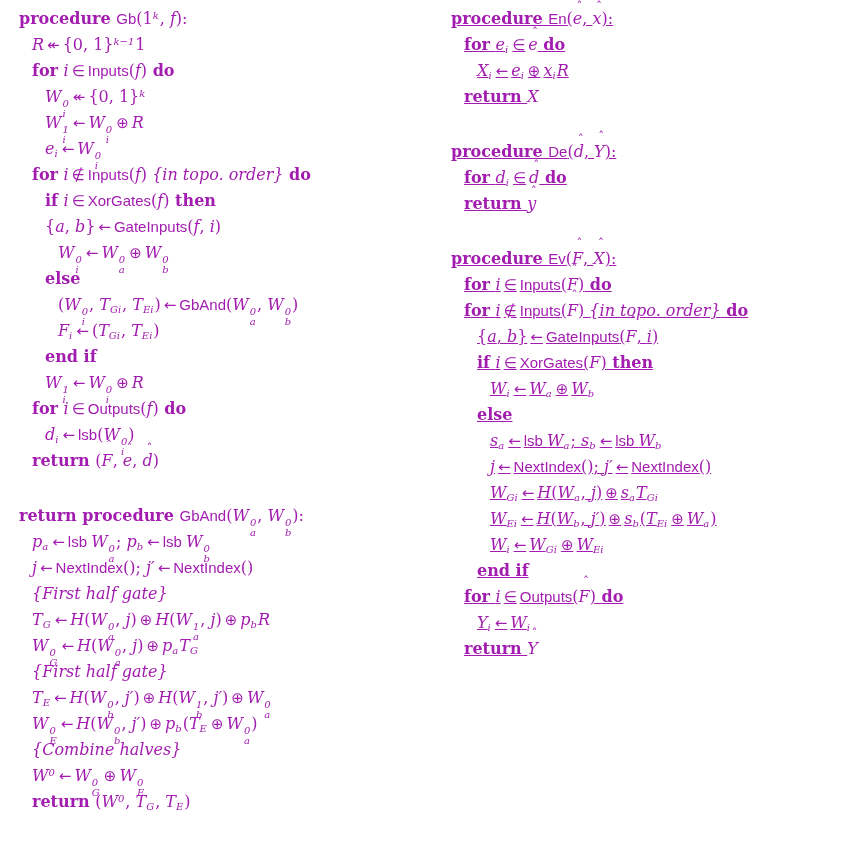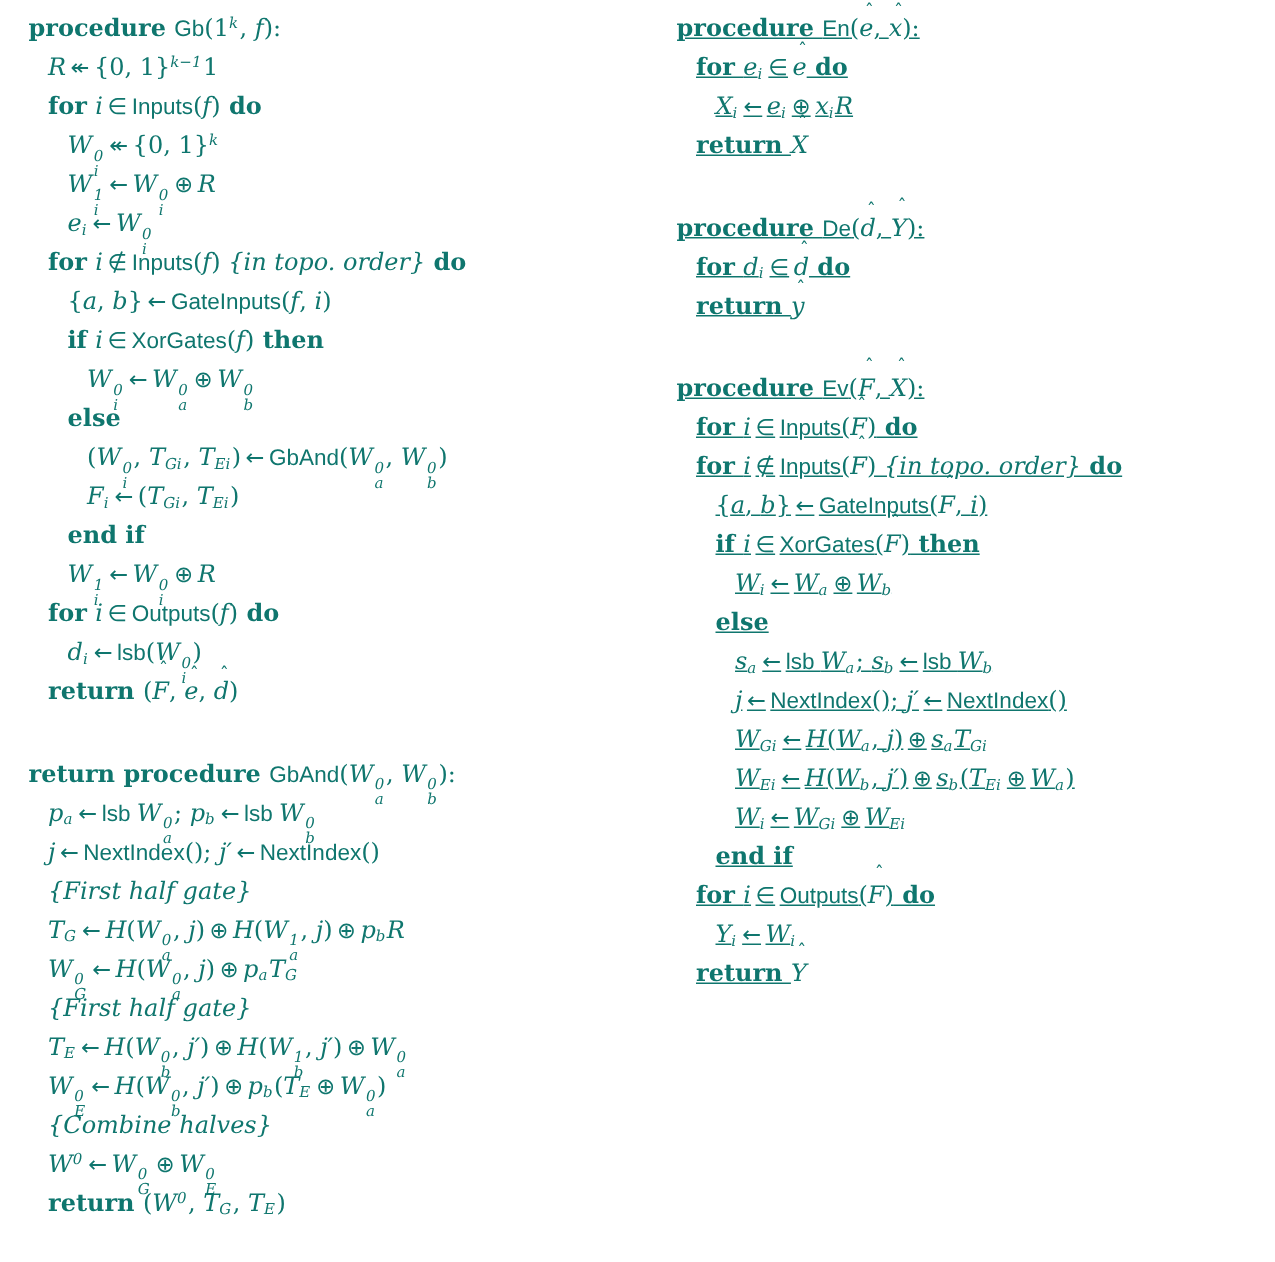--- a/index.html
+++ b/index.html
@@ -1,21 +1,21 @@
 <!DOCTYPE html>
 <html><head>
 <meta charset="utf-8">
 <style>
   html, body { margin: 0; padding: 0; background: #ffffff; }
   .figure {
     position: relative;
     width: 850px;
     height: 841px;
     background: #ffffff;
-    color: #0f766e;
+    color: #a21caf;
     font-family: "DejaVu Serif", serif;
     font-size: 16px;
     overflow: hidden;
   }
   .col { position: absolute; top: 6px; }
   .col-left  { left: 19px;  width: 425px; }
   .col-right { left: 451px; width: 396px; text-decoration: underline; }
   .block + .block { margin-top: 29px; }
   .line {
     height: 26px;
@@ -84,22 +84,22 @@
               <span class="scr">i</span>
             </span></span><span class="op">←</span><span class="m"><span class="it">W</span><span class="scripts">
               <span class="scr">0</span>
               <span class="scr">i</span>
             </span></span><span class="op">⊕</span><span class="it">R</span></div>
         <div class="line ind-2"><span class="m"><span class="it">e</span><sub>i</sub></span><span class="op">←</span><span class="m"><span class="it">W</span><span class="scripts">
               <span class="scr">0</span>
               <span class="scr">i</span>
             </span></span></div>
         <div class="line ind-1"><span class="kw">for </span><span class="it">i</span><span class="op">∉</span><span class="sf">Inputs</span><span class="rm">(</span><span class="it">f</span><span class="rm">) </span><span class="cm">{in topo. order}</span><span class="kw"> do</span></div>
+        <div class="line ind-2"><span class="kw">if </span><span class="it">i</span><span class="op">∈</span><span class="sf">XorGates</span><span class="rm">(</span><span class="it">f</span><span class="rm">)</span><span class="kw"> then</span></div>
         <div class="line ind-2"><span class="rm">{</span><span class="it">a</span><span class="rm">, </span><span class="it">b</span><span class="rm">}</span><span class="op">←</span><span class="sf">GateInputs</span><span class="rm">(</span><span class="it">f</span><span class="rm">, </span><span class="it">i</span><span class="rm">)</span></div>
-        <div class="line ind-2"><span class="kw">if </span><span class="it">i</span><span class="op">∈</span><span class="sf">XorGates</span><span class="rm">(</span><span class="it">f</span><span class="rm">)</span><span class="kw"> then</span></div>
         <div class="line ind-3"><span class="m"><span class="it">W</span><span class="scripts">
               <span class="scr">0</span>
               <span class="scr">i</span>
             </span></span><span class="op">←</span><span class="m"><span class="it">W</span><span class="scripts">
               <span class="scr">0</span>
               <span class="scr">a</span>
             </span></span><span class="op">⊕</span><span class="m"><span class="it">W</span><span class="scripts">
               <span class="scr">0</span>
               <span class="scr">b</span>
             </span></span></div>

